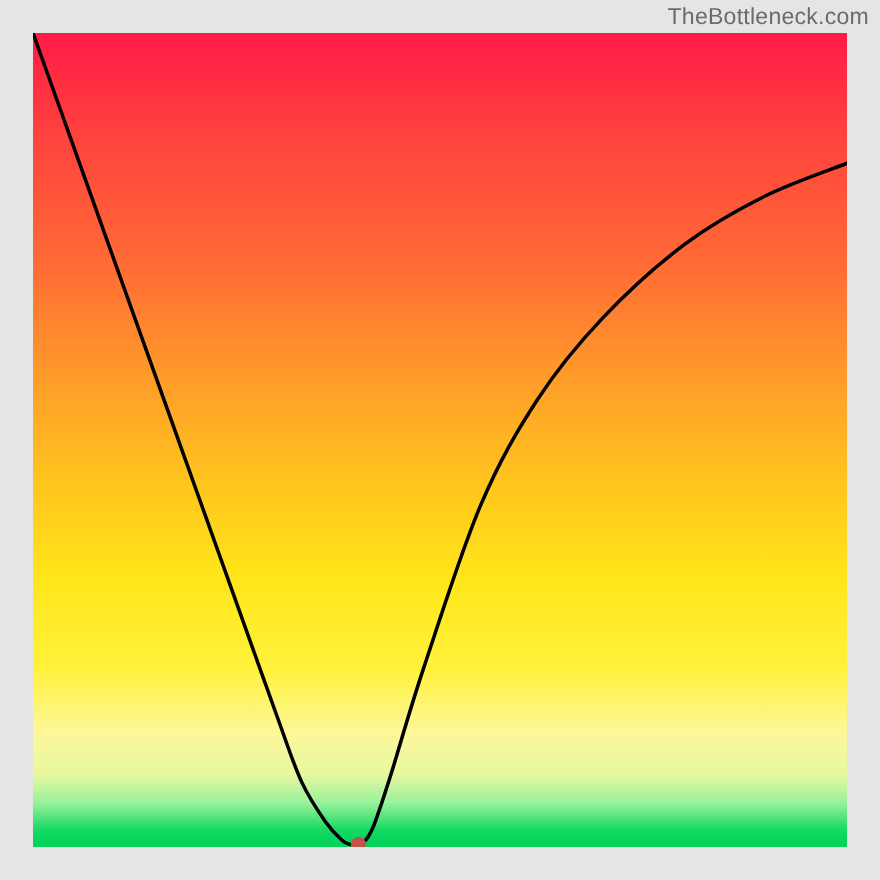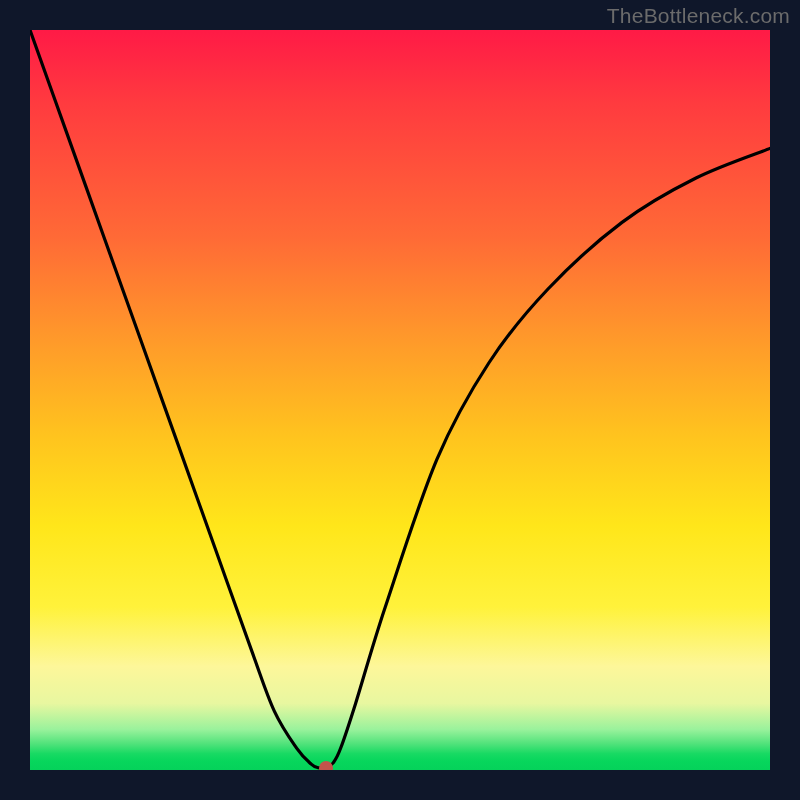--- a/index.html
+++ b/index.html
@@ -7,21 +7,21 @@
     padding: 0;
     width: 800px;
     height: 800px;
     overflow: hidden;
     background: #000;
     font-family: Arial, Helvetica, sans-serif;
   }
   .outer {
     width: 800px;
     height: 800px;
-    background: #0f172a;
+    background: #e5e5e5;
     position: relative;
   }
   .watermark {
     position: absolute;
     top: 4px;
     right: 10px;
     color: #6b6b6b;
     font-size: 21px;
     font-weight: 500;
     letter-spacing: 0.2px;

